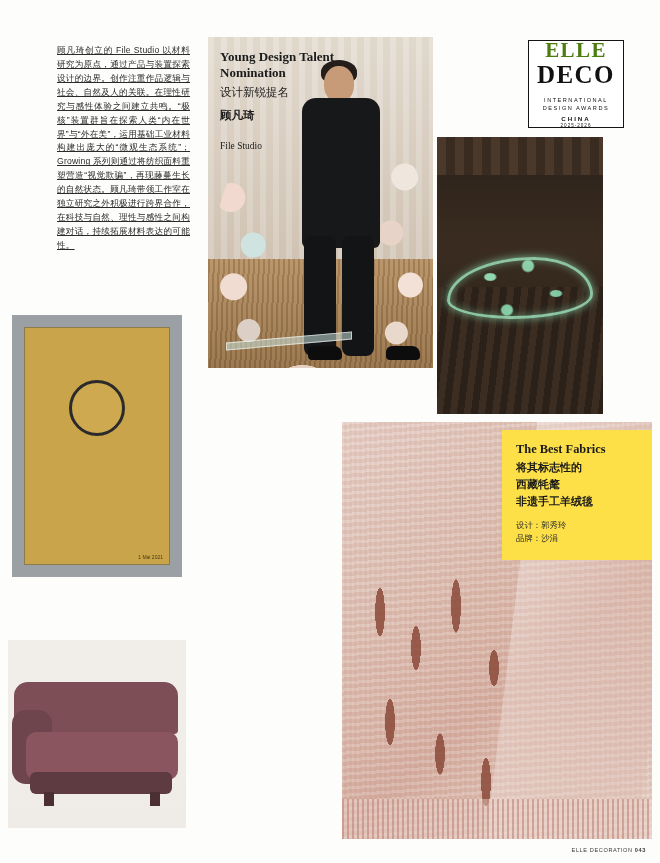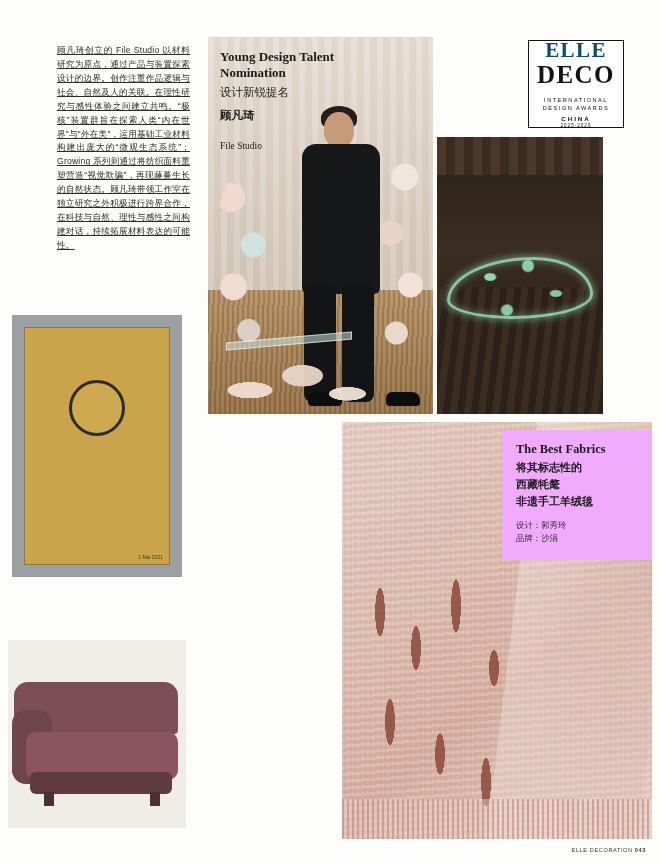--- a/index.html
+++ b/index.html
@@ -34,21 +34,21 @@
     position: absolute;
     left: 57px; top: 44px;
     width: 133px;
     text-decoration: underline;
   }
 
   
   #portrait-panel {
     position: absolute;
     left: 208px; top: 37px;
-    width: 225px; height: 377px;
+    width: 225px; height: 331px;
     overflow: hidden;
     background: linear-gradient(180deg,#d8cfc4 0%, #cdbfae 45%, #b49a7e 70%, #9b7f5f 100%);
   }
   
   #portrait-panel .curtain {
     position: absolute; left:0; top:0; width:100%; height:70%;
     background:
       repeating-linear-gradient(90deg, rgba(255,255,255,.18) 0 6px, rgba(210,195,180,.12) 6px 13px),
       linear-gradient(180deg,#e3dbd0,#cfc2b2);
   }
@@ -178,21 +178,21 @@
     width:96px; height:88px;
     border:1.4px solid #141414;
     background:#ffffff;
     display:flex; flex-direction:column;
     align-items:center; justify-content:center;
     text-align:center;
   }
   #elle-logo .l1 {
     font-family:"Liberation Serif", serif;
     font-weight:700; font-size:21px; letter-spacing:1.4px; line-height:1;
-    color:#0c4a6e;
+    color:#4d7c0f;
     text-align:right;
   }
   #elle-logo .l2 {
     font-family:"Liberation Serif", serif;
     font-weight:700; font-size:25px; letter-spacing:1.4px; line-height:1.05;
     color:#111; margin-top:1px;
   }
   #elle-logo .rule {
     width:72px; height:1px; background:#111; margin:5px 0 4px;
   }
@@ -312,21 +312,21 @@
     position:absolute; right:-10px; top:-30px; width:150px; height:480px;
     transform: rotate(7deg);
     background: linear-gradient(100deg, rgba(255,255,255,.35), rgba(214,172,160,.25));
   }
 
   
   #fabric-caption {
     position:absolute;
     left:502px; top:430px;
     width:150px; height:130px;
-    background:#f0abfc;
+    background:#fde047;
     padding:12px 10px 16px 14px;
   }
   #fabric-caption .en {
     font-family:"Liberation Serif", serif;
     font-weight:700; font-size:12.4px; color:#1a1a1a; line-height:1.2;
   }
   #fabric-caption .cn1,
   #fabric-caption .cn2,
   #fabric-caption .cn3 {
     font-weight:700; font-size:11px; color:#1a1a1a; margin-top:3px; line-height:1.3;

